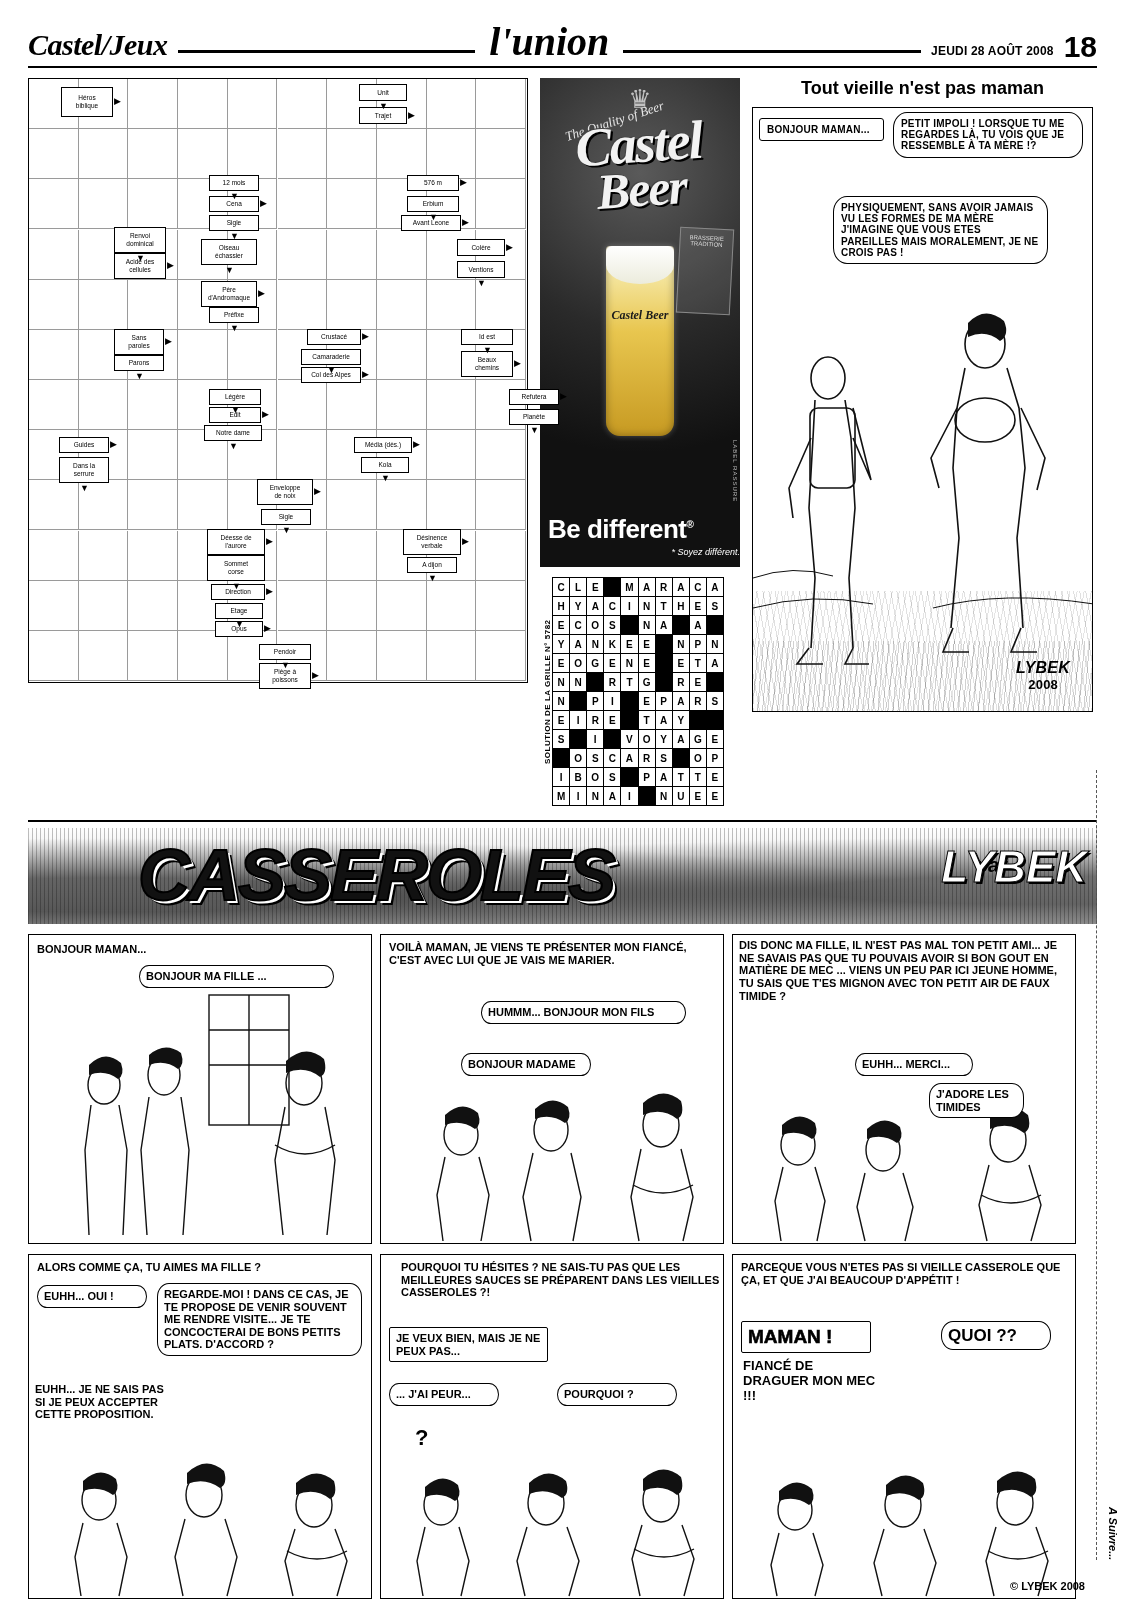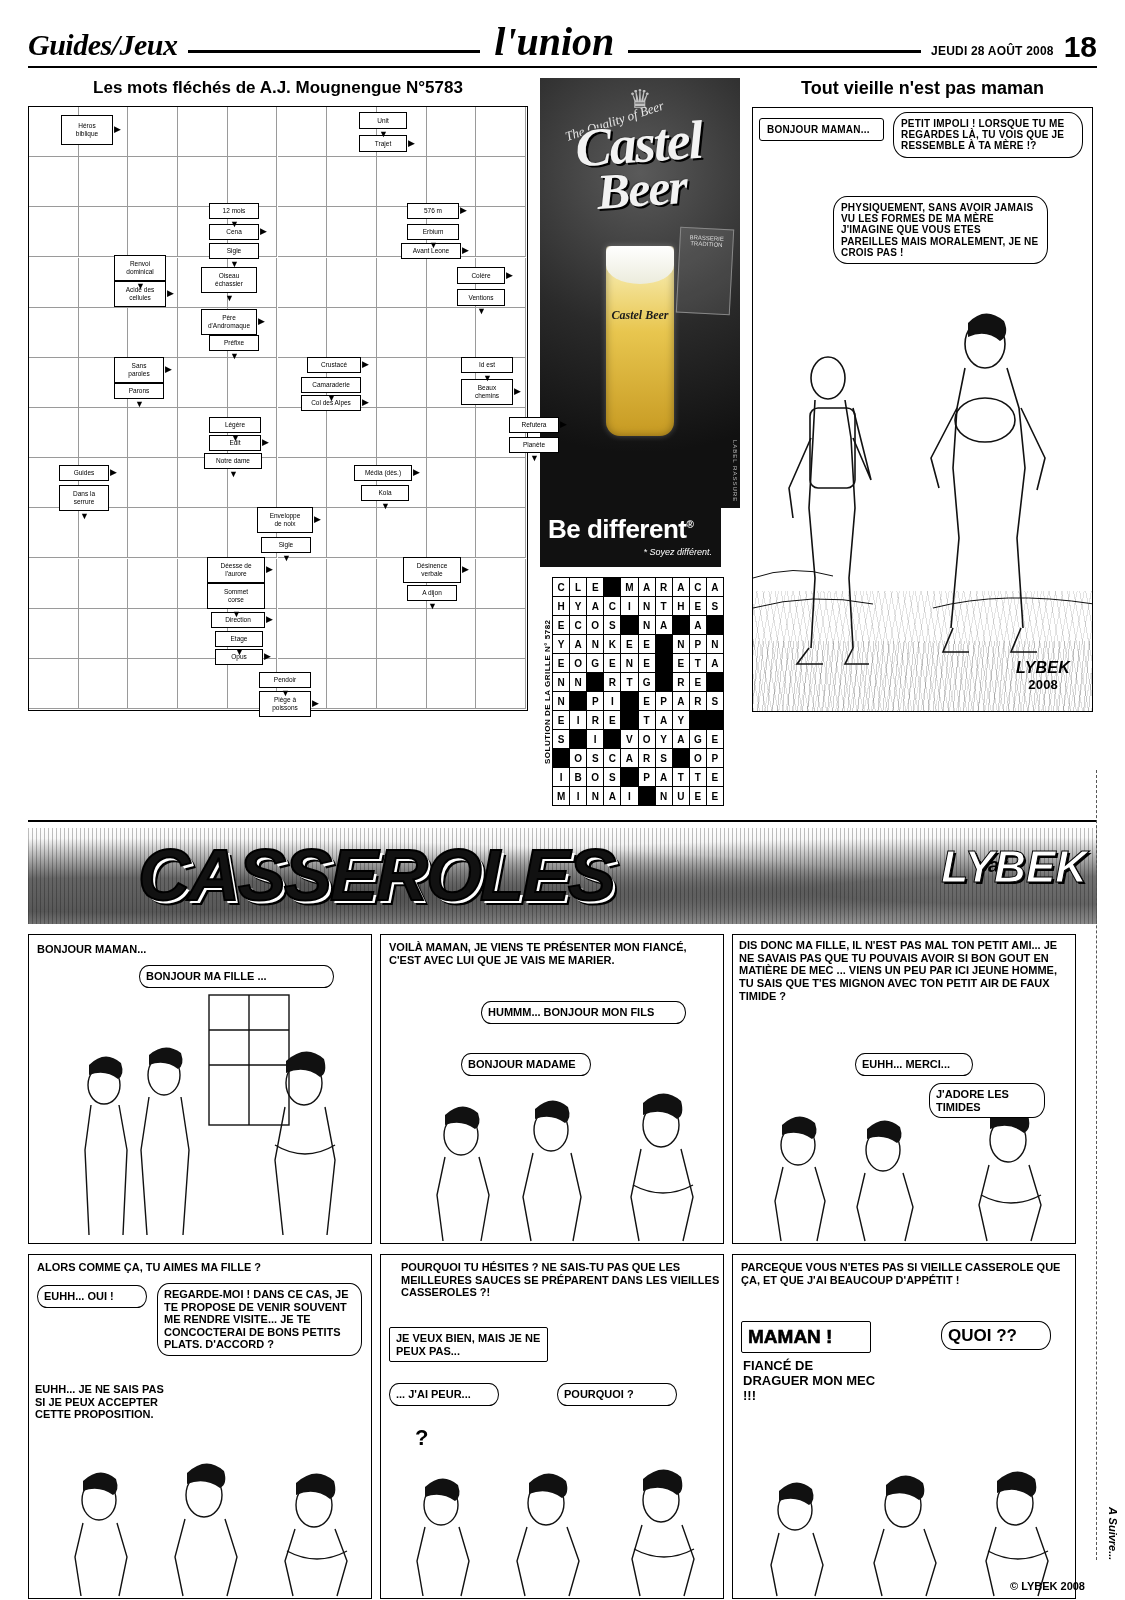--- a/index.html
+++ b/index.html
@@ -113,21 +113,21 @@
     width:54px; height:86px; border:1px solid #888;
     background:rgba(255,255,255,0.10);
     font-size:6px; color:#ddd; text-align:center; padding-top:6px;
     transform:rotate(3deg);
   }
   .ad-sidetext {
     position:absolute; right:2px; bottom:6px;
     writing-mode:vertical-rl; font-size:6px; color:#bbb; letter-spacing:1px;
   }
   .ad-slogan-bar {
-    width:181px; background:#111; color:#fff; padding:6px 9px 10px 8px;
+    width:200px; background:#111; color:#fff; padding:6px 0 10px 8px;
   }
   .ad-slogan {
     font-family:"Liberation Sans", sans-serif; font-weight:bold; font-size:26px; letter-spacing:-0.5px;
   }
   .ad-slogan sup { font-size:10px; }
   .ad-slogan-sub { text-align:right; font-size:9px; font-style:italic; margin-top:2px; }
 
   
   .solution-wrap { display:flex; margin-top:10px; width:200px; }
   .solution-label {
@@ -205,33 +205,32 @@
   }
   .copyright { position:absolute; right:40px; bottom:8px; font-size:11px; font-weight:bold; }
   .vdash { position:absolute; right:28px; top:770px; height:790px; border-left:1px dashed #555; }
 </style>
 </head>
 <body>
 
 <div class="page">
 
   <div class="masthead">
-    <div class="mast-left">Guides/Jeux</div>
+    <div class="mast-left">Castel/Jeux</div>
     <div class="mast-rule"></div>
     <div class="mast-logo">l'union</div>
     <div class="mast-rule"></div>
     <div class="mast-date">JEUDI 28 AOÛT 2008</div>
     <div class="mast-page">18</div>
   </div>
   <div class="mast-underline"></div>
 
   <div class="top-row">
 
     <div class="col-crossword">
-      <div class="section-title">Les mots fléchés de A.J. Mougnengue N°5783</div>
       <div class="grid" id="cw-grid">
           <div class="cell" style="left: 0px; top: 0px; width: 49.7px; height: 50.1667px;"></div>
           <div class="cell" style="left: 49.7px; top: 0px; width: 49.7px; height: 50.1667px;"></div>
           <div class="cell" style="left: 99.4px; top: 0px; width: 49.7px; height: 50.1667px;"></div>
           <div class="cell" style="left: 149.1px; top: 0px; width: 49.7px; height: 50.1667px;"></div>
           <div class="cell" style="left: 198.8px; top: 0px; width: 49.7px; height: 50.1667px;"></div>
           <div class="cell" style="left: 248.5px; top: 0px; width: 49.7px; height: 50.1667px;"></div>
           <div class="cell" style="left: 298.2px; top: 0px; width: 49.7px; height: 50.1667px;"></div>
           <div class="cell" style="left: 347.9px; top: 0px; width: 49.7px; height: 50.1667px;"></div>
           <div class="cell" style="left: 397.6px; top: 0px; width: 49.7px; height: 50.1667px;"></div>
@@ -682,21 +681,21 @@
           <path d="M64 180 q17 -16 33 -2 q4 12 -3 16 q-14 -10 -30 -4z"></path>
           <path d="M154 174 q17 -16 33 -2 q4 12 -3 16 q-14 -10 -30 -4z"></path>
           <path d="M262 168 q20 -18 38 -2 q4 14 -4 18 q-15 -12 -34 -4z"></path>
         </g>
       </svg>
     </div>
 
     <div class="panel p1">
       <div class="plain" style="left:6px; top:4px; width:330px;">DIS DONC MA FILLE, IL N'EST PAS MAL TON PETIT AMI... JE NE SAVAIS PAS QUE TU POUVAIS AVOIR SI BON GOUT EN MATIÈRE DE MEC ... VIENS UN PEU PAR ICI JEUNE HOMME, TU SAIS QUE T'ES MIGNON AVEC TON PETIT AIR DE FAUX TIMIDE ?</div>
       <div class="bub2" style="left:122px; top:118px; width:118px;">EUHH... MERCI...</div>
-      <div class="bub2" style="left:196px; top:148px; width:116px;">J'ADORE LES TIMIDES</div>
+      <div class="bub2" style="left:196px; top:148px; width:95px;">J'ADORE LES TIMIDES</div>
       <svg viewBox="0 0 344 310" width="344" height="310" style="position:absolute;left:0;top:0">
         <g stroke="#111" fill="none" stroke-width="1.4">
           <ellipse cx="65" cy="210" rx="17" ry="20"></ellipse>
           <path d="M50 232 L42 266 L48 306 M82 232 L92 266 L84 306"></path>
           <ellipse cx="150" cy="215" rx="17" ry="21"></ellipse>
           <path d="M132 238 L124 272 L132 306 M170 238 L180 272 L172 306"></path>
           <ellipse cx="275" cy="205" rx="18" ry="22"></ellipse>
           <path d="M256 230 L246 270 L254 306 M296 230 L308 270 L298 306"></path>
           <path d="M248 260 q30 16 60 0"></path>
         </g>

